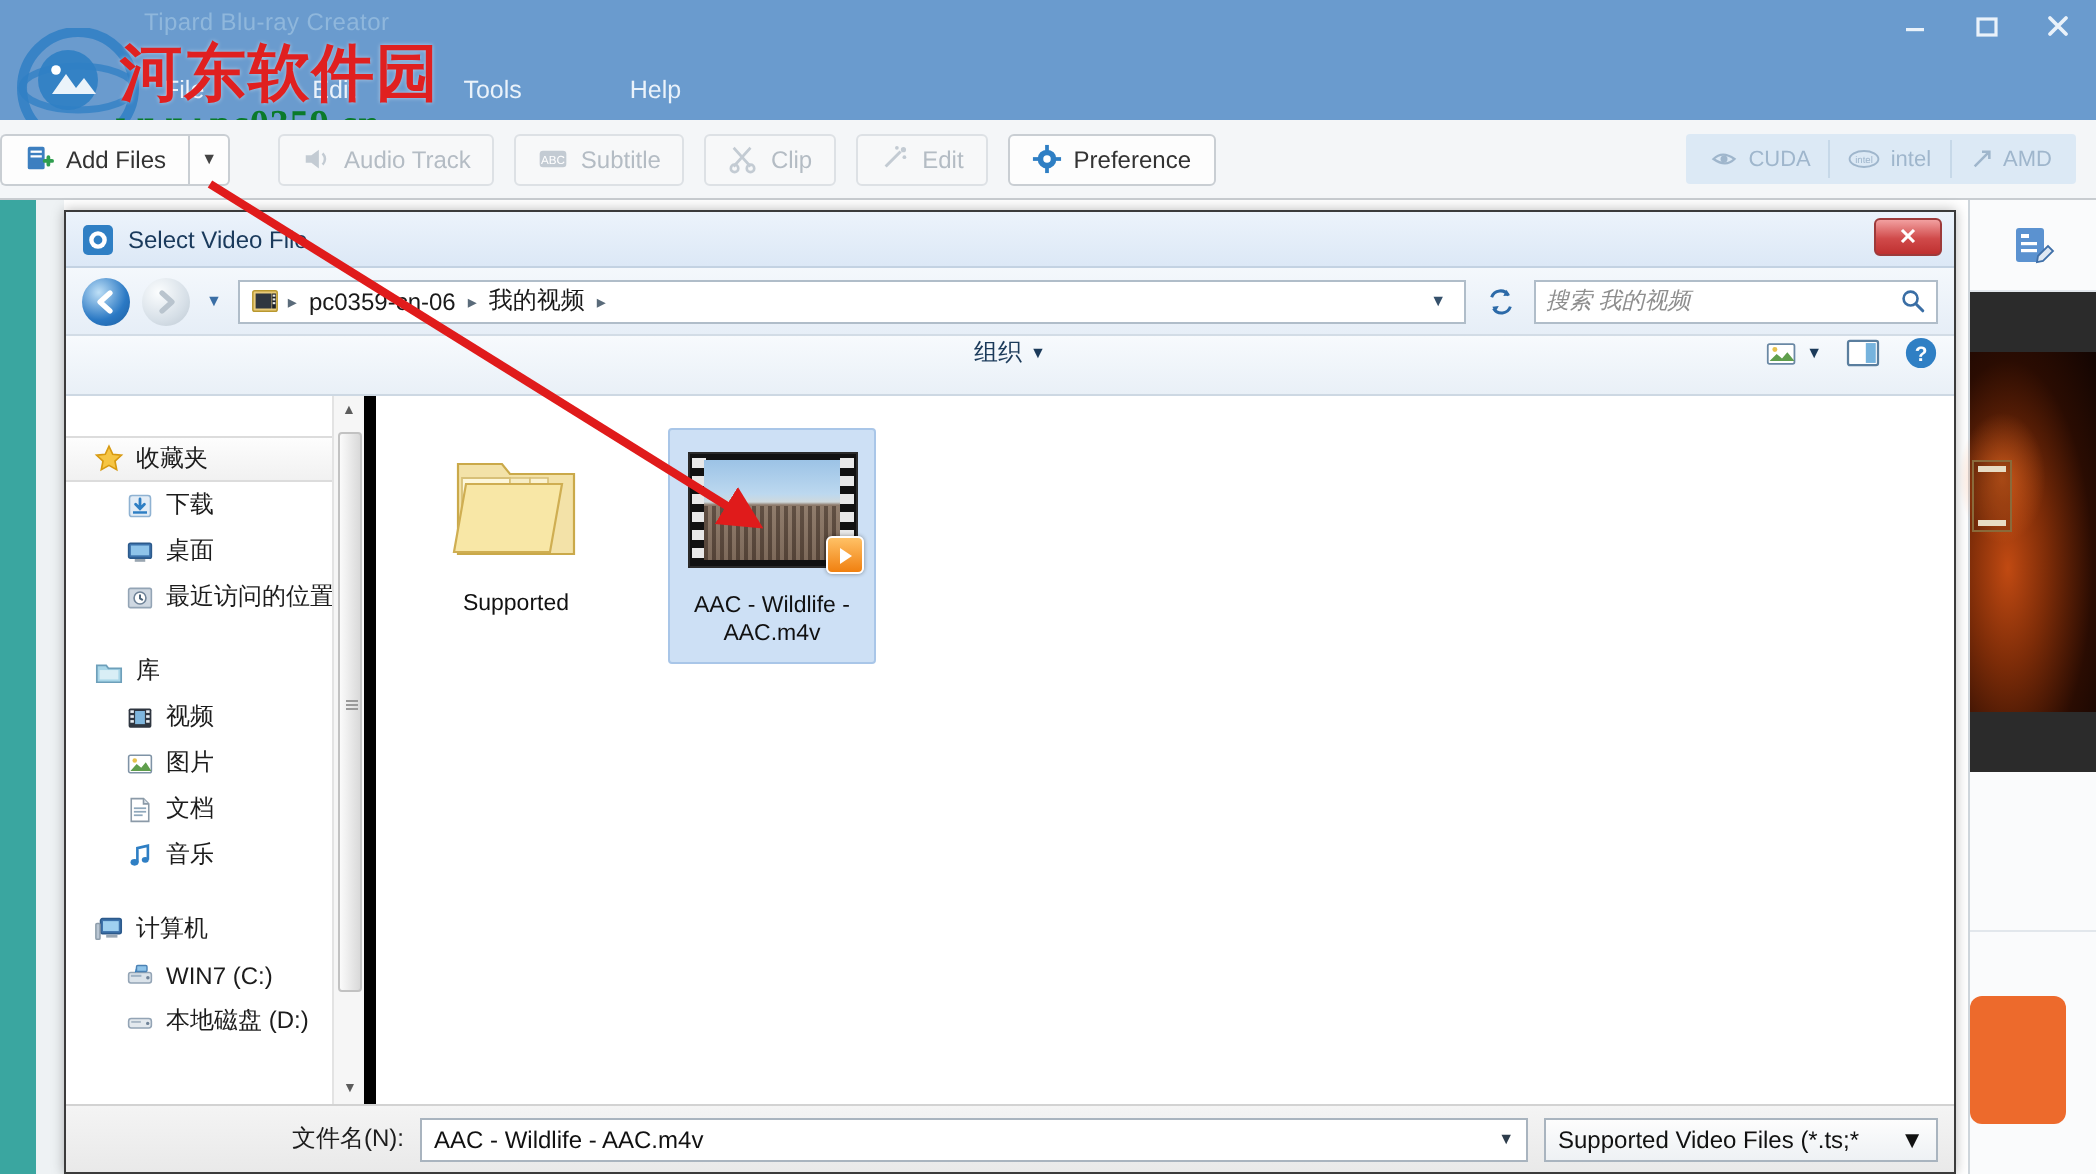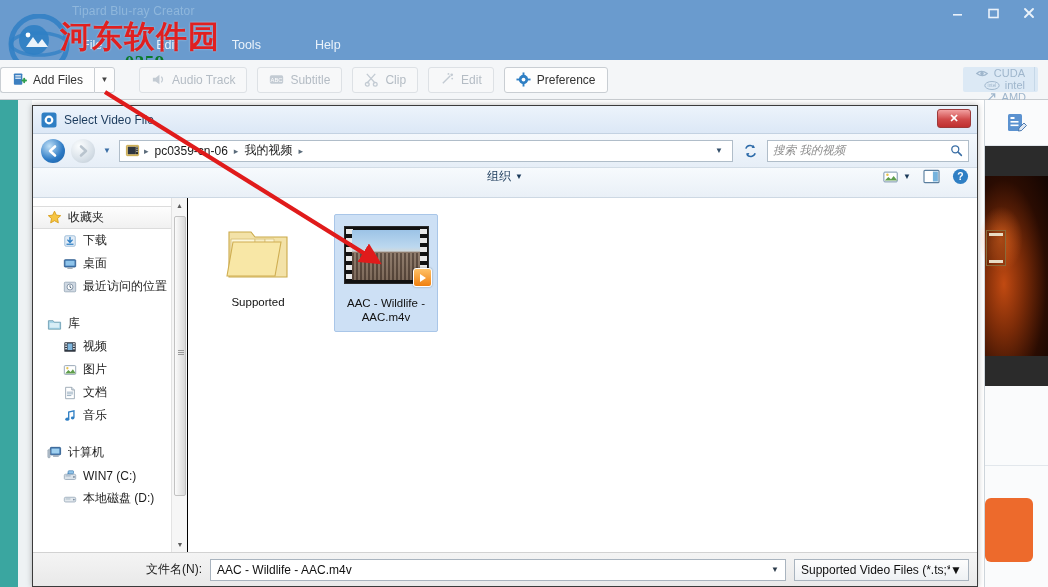--- a/index.html
+++ b/index.html
@@ -60,22 +60,22 @@
   .tbtn.disabled { color:#b4bcc4; background:#f7f8f9; border-color:#dde1e5; }
   .tbtn .ic { width:15px; height:15px; display:block; }
   .addfiles-group { display:flex; }
   .addfiles-group .tbtn { border-radius:3px 0 0 3px; border-right:none; }
   .addfiles-caret {
     width:21px; height:26px; border:1px solid #c9ced3; border-radius:0 3px 3px 0;
     background:#fdfdfd; display:flex; align-items:center; justify-content:center;
     font-size:8px; color:#444;
   }
   .accel {
-    position:absolute; right:10px; top:7px; height:25px; display:flex; align-items:flex-end;
-    background:#dce9f5; border-radius:2px; padding:0 3px;flex-direction:column;
+    position:absolute; right:10px; top:7px; height:25px; display:flex; align-items:center;
+    background:#dce9f5; border-radius:2px; padding:0 3px;
   }
   .accel .chip {
     display:flex; align-items:center; gap:5px; padding:0 9px; height:19px;
     font-size:11px; color:#9fb6cc; border-right:1px solid #c6d8e8;
   }
   .accel .chip:last-child { border-right:none; }
 
   
   .teal-strip { position:absolute; left:0; top:100px; width:18px; height:487px; background:#3aa6a0; }
   .left-white { position:absolute; left:18px; top:100px; width:14px; height:487px; background:#eef2f4; }
@@ -162,22 +162,22 @@
     border-bottom:1px solid #cdd8e3; display:flex; align-items:center;
     padding:0 10px; gap:22px; font-size:12px; color:#1b3a5a; position:relative;flex-direction:column;
   }
   .cmd { display:flex; align-items:center; gap:4px; }
   .cmd-right { position:absolute; right:8px; display:flex; align-items:center; gap:12px; }
 
   .dlg-body { flex:1; display:flex; background:#fff; min-height:0; }
 
   
   .navpane {
-    width:155px; background:#fff; border-right:1px solid #000000;
-    padding-top:8px; font-size:12px; color:#1c1c1c; position:relative; overflow:hidden;
+    width:155px; background:#fff; border-right:6px solid #000000;
+    padding-top:20px; font-size:12px; color:#1c1c1c; position:relative; overflow:hidden;
   }
   .np-item { display:flex; align-items:center; gap:6px; height:23px; padding-left:14px; }
   .np-item.sub { padding-left:30px; }
   .np-item.selected {
     background:linear-gradient(#fdfdfd,#f1f1f1); border:1px solid #dcdcdc;
     border-left:none; border-right:none;
   }
   .np-gap { height:14px; }
   .np-scroll {
     position:absolute; right:0; top:0; width:16px; height:100%;
@@ -233,21 +233,21 @@
     border-top:1px solid #d2d2d2; display:flex; align-items:center; padding:0 8px; gap:8px;
   }
   .foot-label { font-size:12px; color:#1c1c1c; margin-left:105px; }
   .foot-combo {
     flex:1; height:22px; background:#fff; border:1px solid #a9b4bf;
     display:flex; align-items:center; padding:0 6px; font-size:12px; color:#111;
   }
   .foot-combo .val { flex:1; }
   .foot-combo .car { font-size:8px; color:#2d3c4b; }
   .foot-type {
-    width:175px; height:22px; background:linear-gradient(#fdfdfd,#eef1f4);
+    width:197px; height:22px; background:linear-gradient(#fdfdfd,#eef1f4);
     border:1px solid #a9b4bf; display:flex; align-items:center; padding:0 6px;
     font-size:12px; color:#111;
   }
   .foot-type .val { flex:1; white-space:nowrap; overflow:hidden; }
 
   
   .arrow { position:absolute; left:0; top:0; width:1048px; height:587px; pointer-events:none; }
 </style>
 </head>
 <body>

